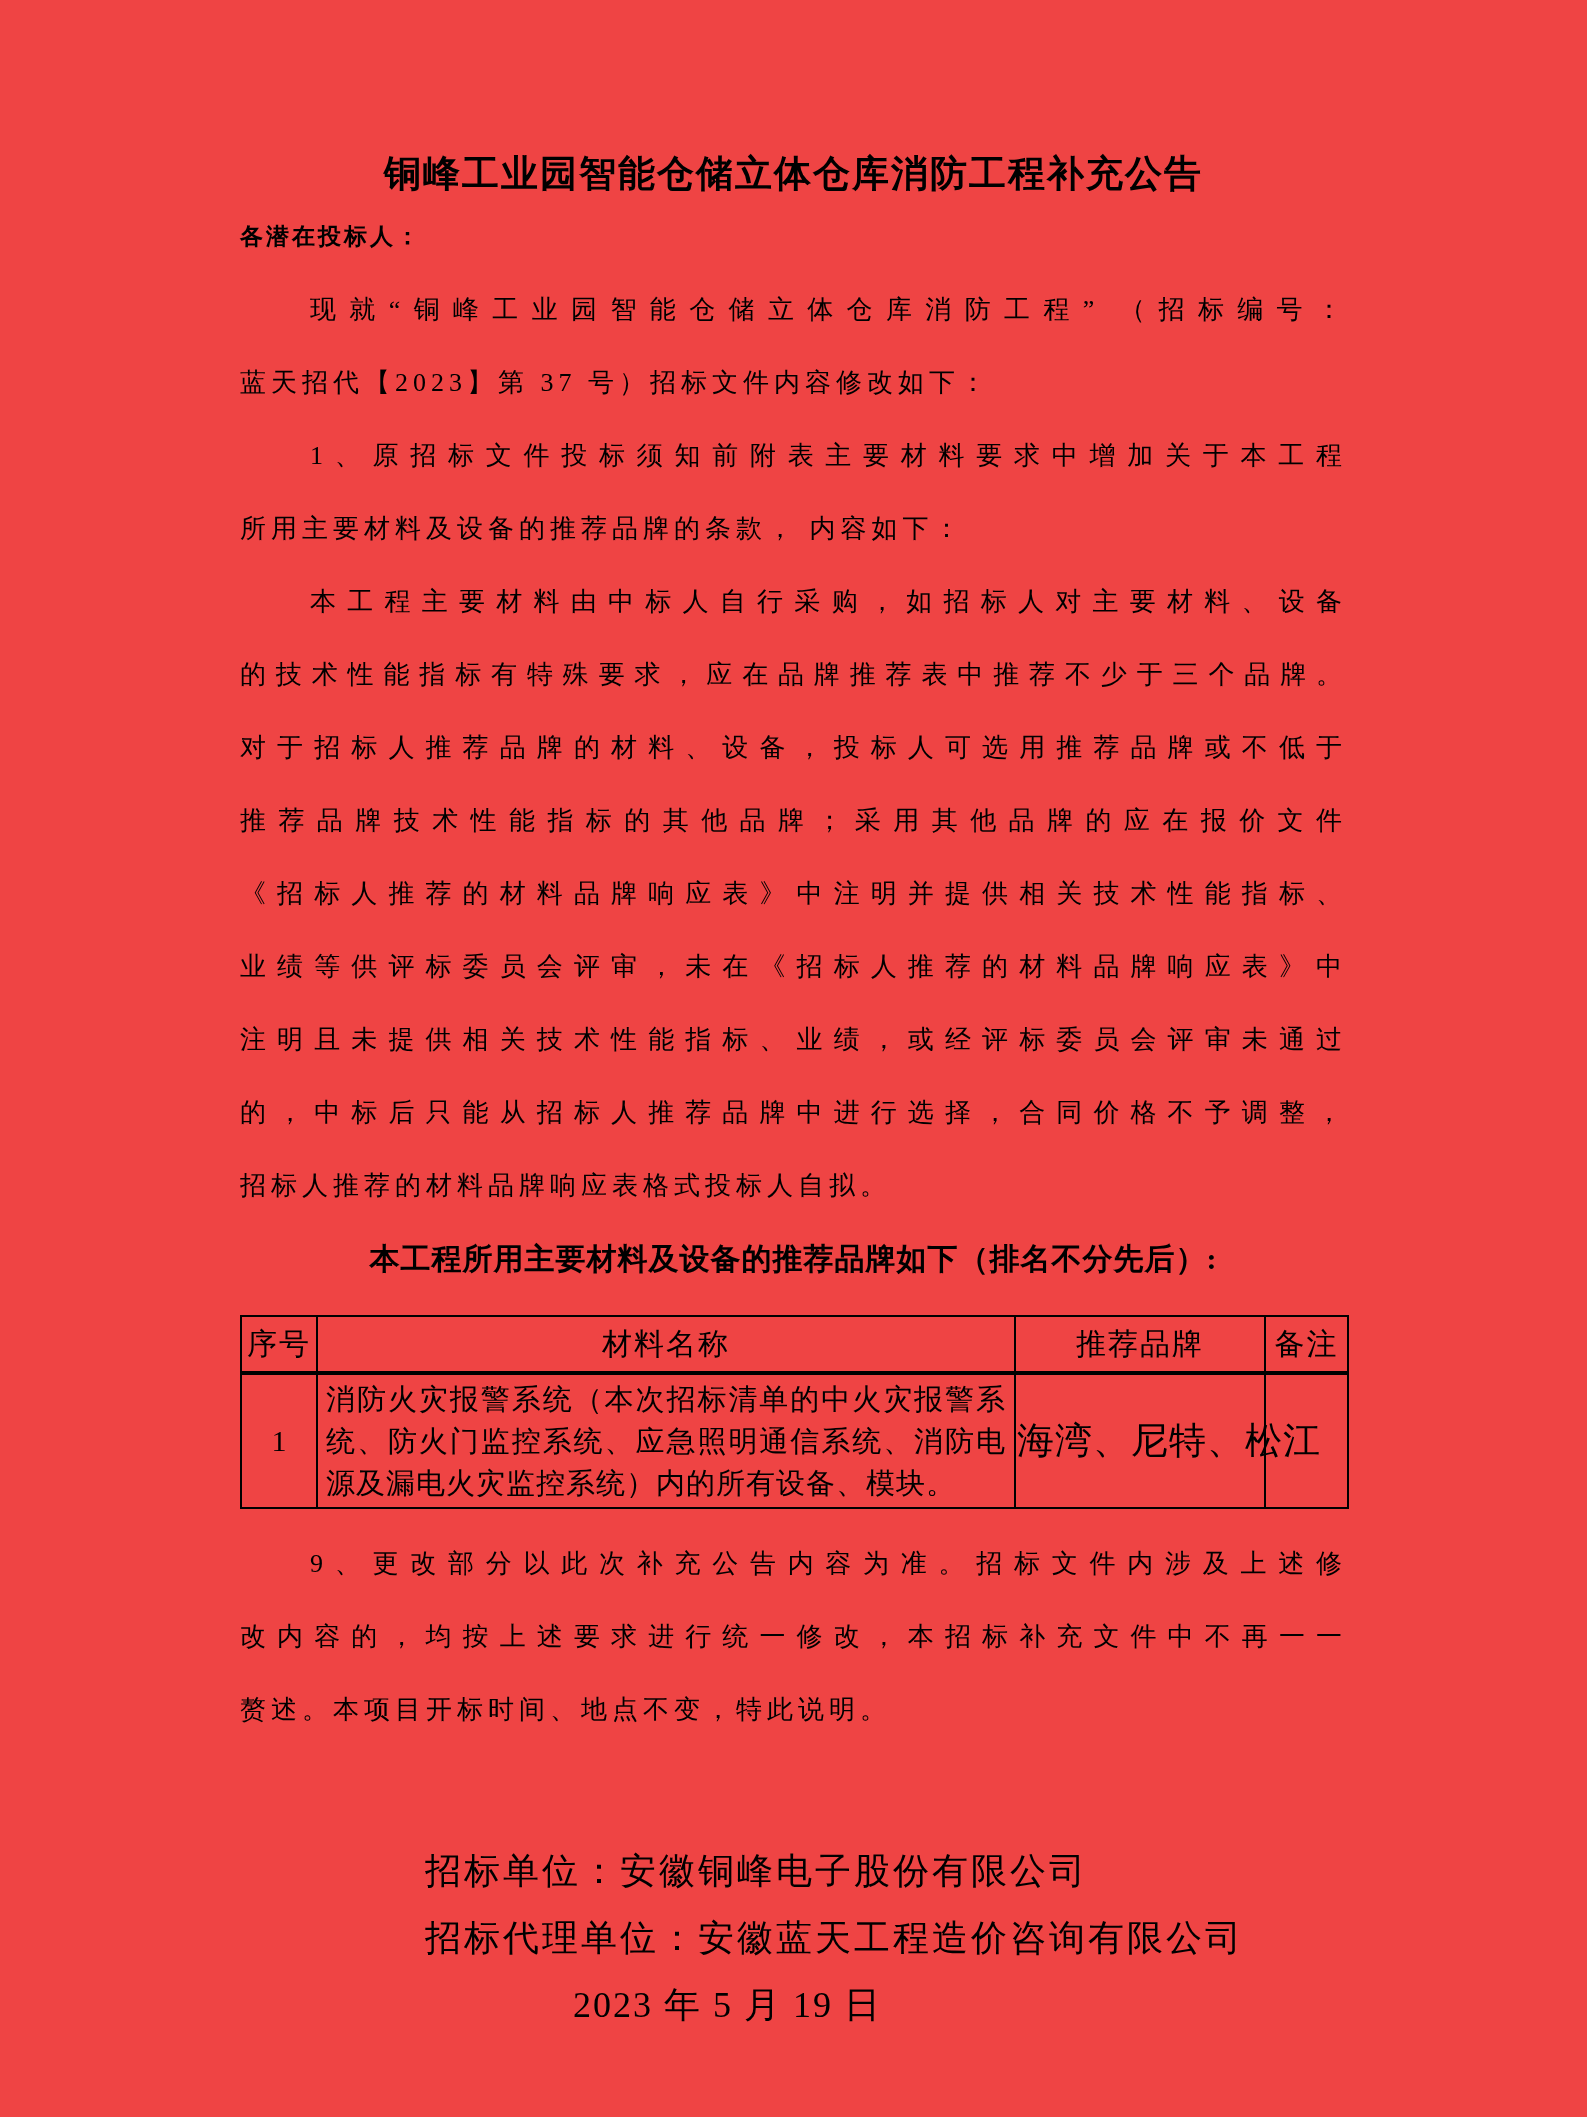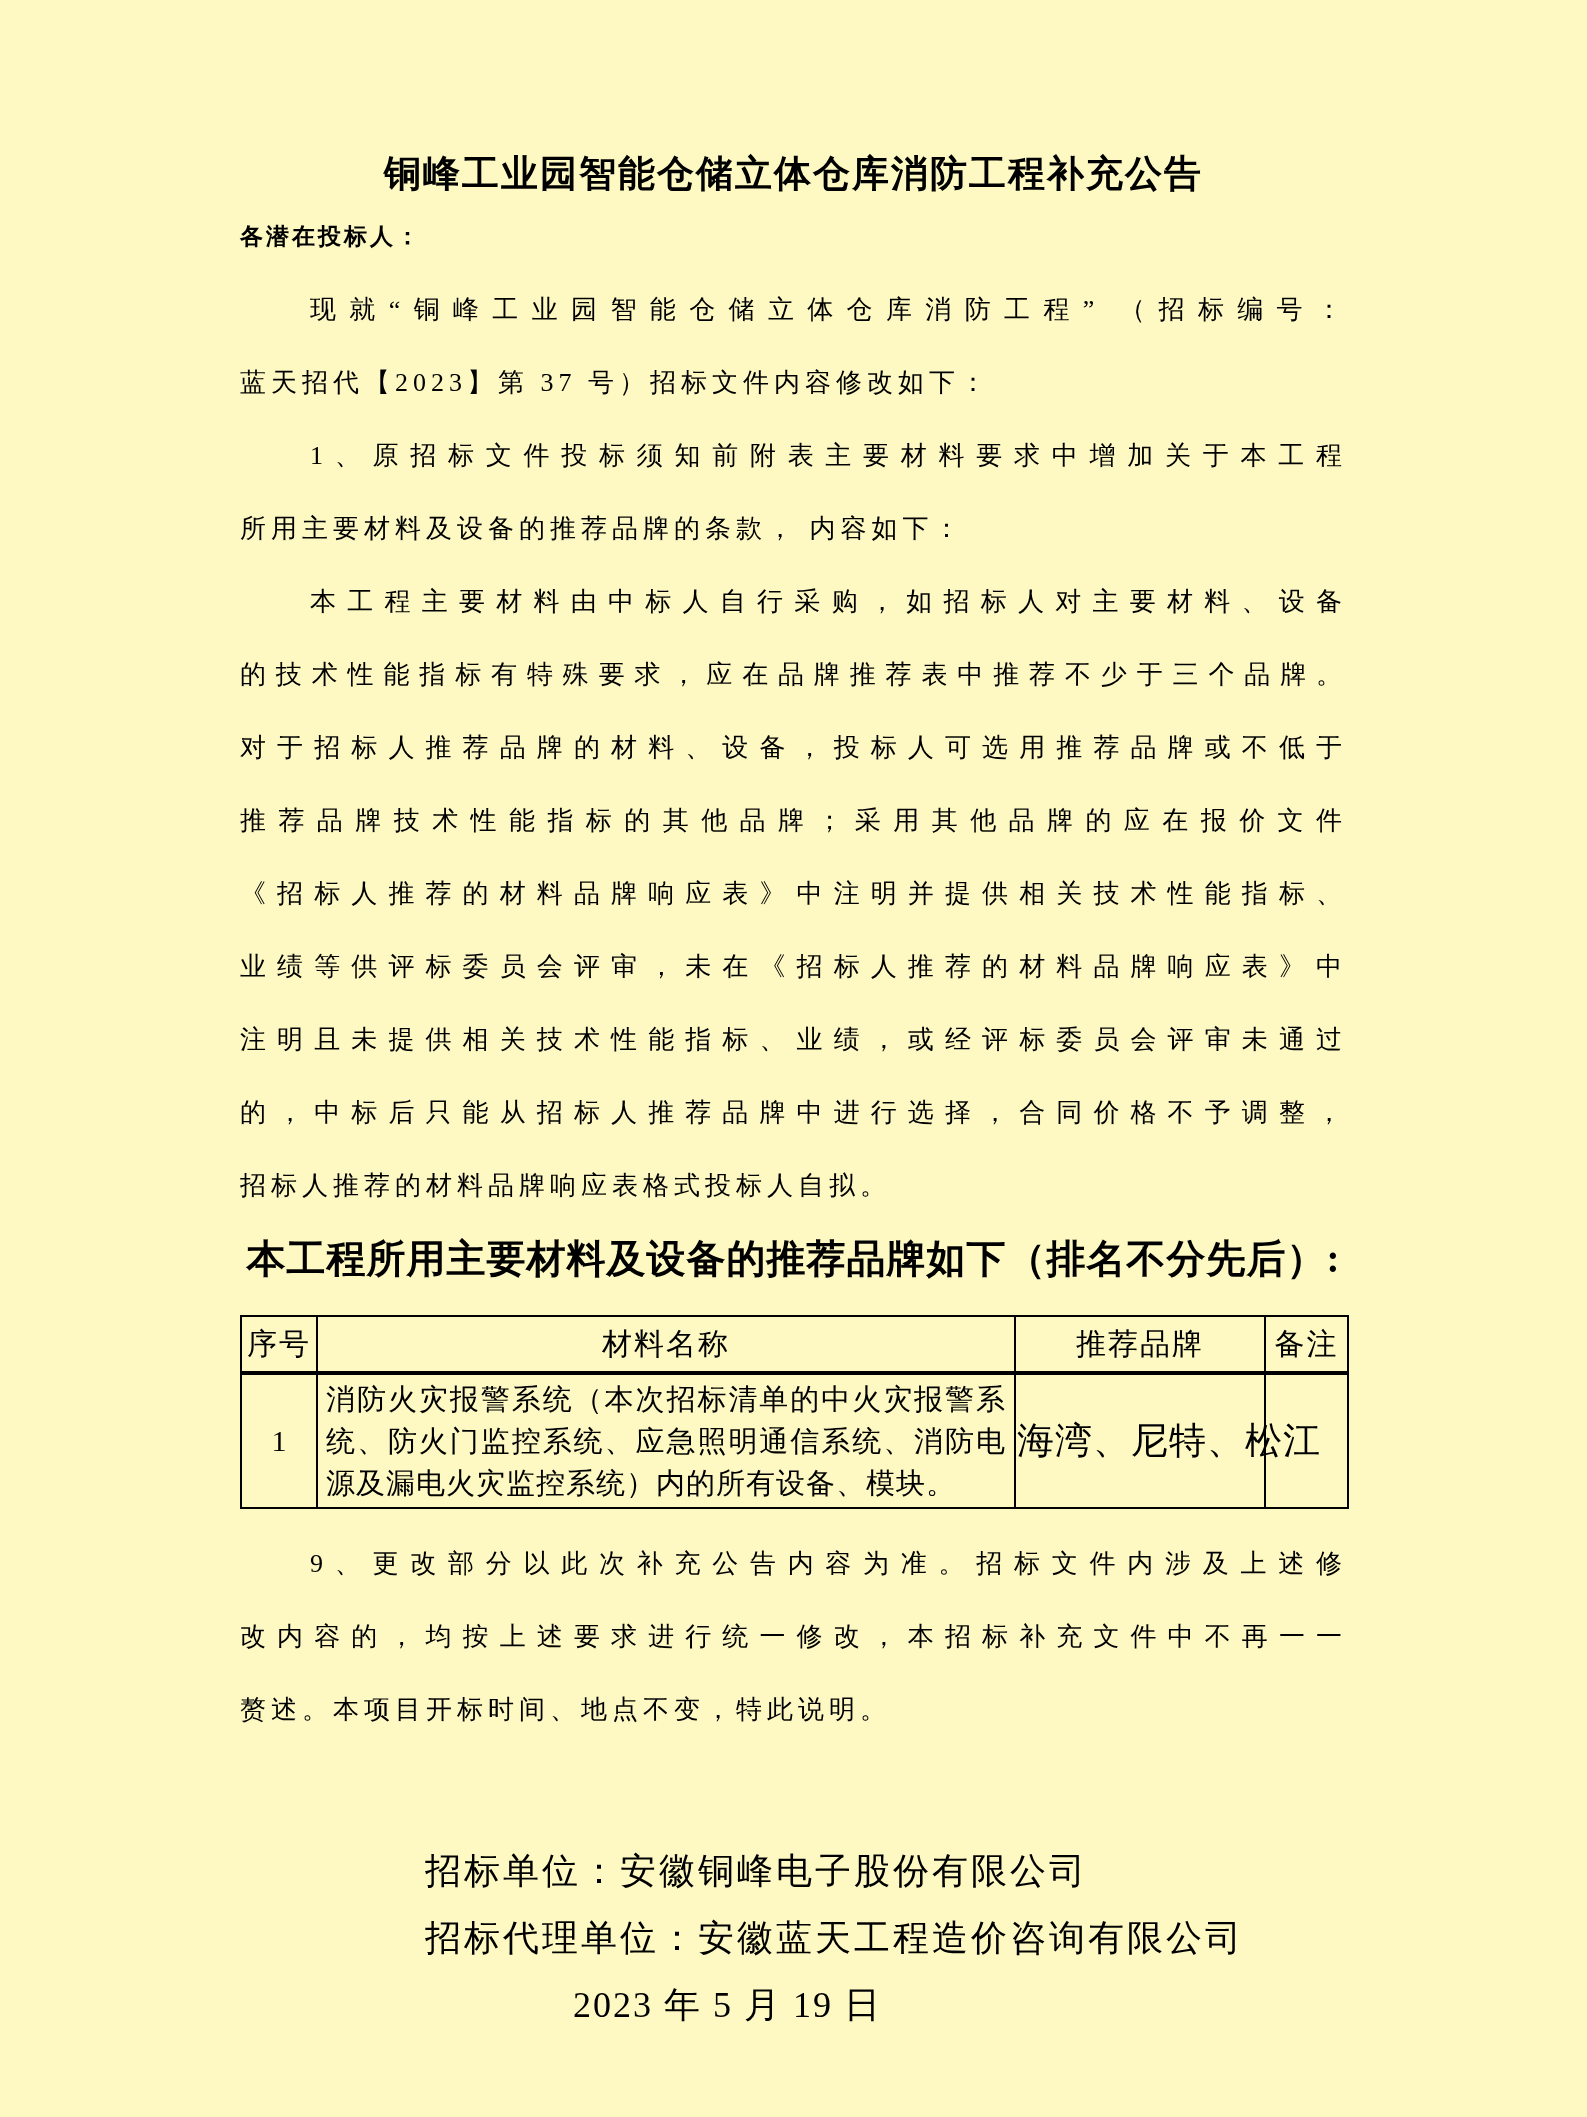--- a/index.html
+++ b/index.html
@@ -1,40 +1,40 @@
 <!DOCTYPE html>
 <html><head>
 <meta charset="utf-8">
 <style>
   html,body{margin:0;padding:0;background:#ffffff;}
   .page{
     position:relative;
     width:1587px;height:2117px;
-    background:#fef9c3;color:#000;
+    background:#ef4444;color:#000;
     font-family:"Liberation Serif","DejaVu Serif",serif;
     box-sizing:border-box;
     padding:148px 240px 6px 240px;
     overflow:hidden;
   }
   .title{
     font-size:37px;font-weight:bold;text-align:center;
     height:52px;line-height:52px;letter-spacing:2px;white-space:nowrap;
   }
   .salutation{
     font-size:23px;font-weight:bold;
     height:73px;line-height:73px;letter-spacing:3px;
   }
   .line{
     font-size:26px;height:73px;line-height:73px;letter-spacing:5px;
     text-align:justify;text-align-last:justify;white-space:nowrap;
   }
   .line.endl{text-align:left;text-align-last:left;}
   .ind{padding-left:70px;}
   .theading{
-    font-size:39px;font-weight:bold;text-align:center;
+    font-size:30px;font-weight:bold;text-align:center;
     height:73px;line-height:73px;letter-spacing:1px;white-space:nowrap;
   }
   table.mat{
     border-collapse:collapse;table-layout:fixed;
     width:1107px;margin-top:20px;
   }
   .mat th,.mat td{border:2px solid #000;vertical-align:middle;}
   .mat th{
     font-size:30px;font-weight:normal;height:52px;
     letter-spacing:2px;border-bottom:4px solid #000;text-align:center;

